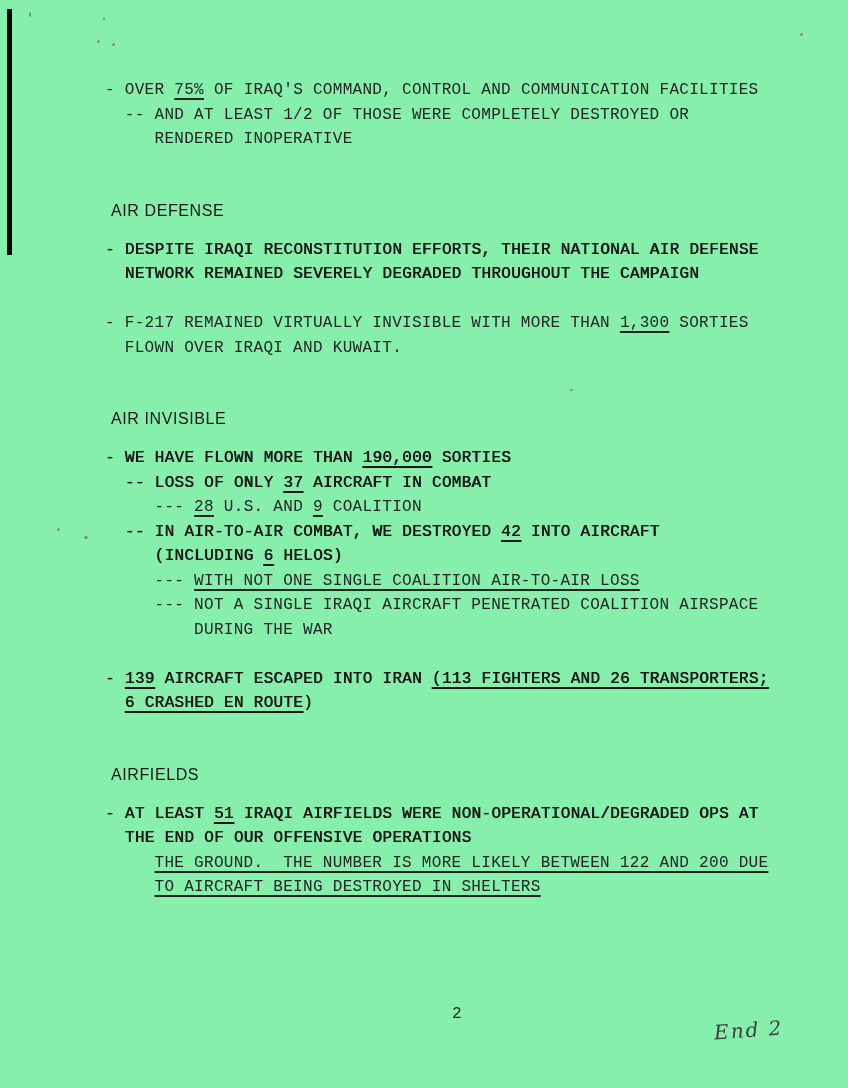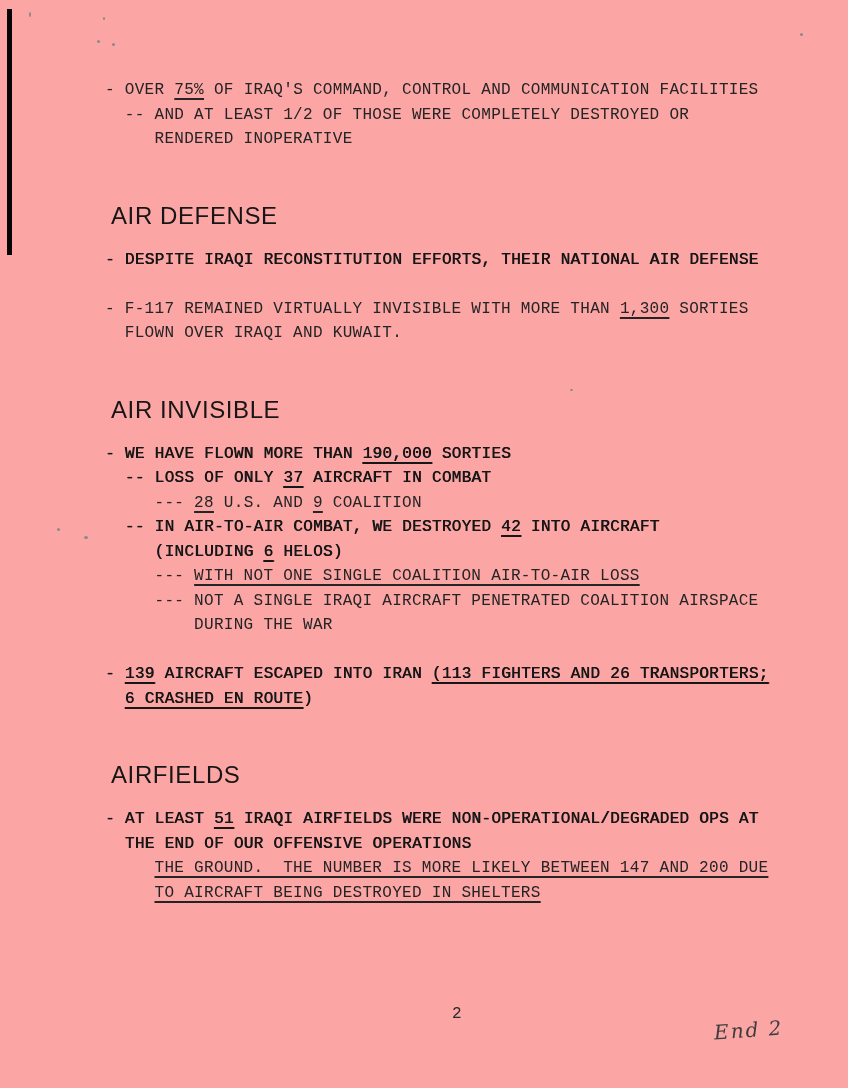--- a/index.html
+++ b/index.html
@@ -1,30 +1,30 @@
 <!DOCTYPE html>
 <html><head>
 <meta charset="utf-8">
 <style>
   html,body{margin:0;padding:0;}
   body{
     width:848px;height:1088px;position:relative;overflow:hidden;
     background:#fdfdfc;
     font-family:"Liberation Mono",monospace;
   }
-  .page{position:absolute;inset:0;background:#fca5a5;}
+  .page{position:absolute;inset:0;background:#86efac;}
   
   .scan-bar{position:absolute;left:7px;top:9px;width:5px;height:246px;background:#050505;}
   .speck{position:absolute;background:#8a8a8a;border-radius:50%;}
   
   .content{position:absolute;left:105px;top:78px;width:700px;color:#222;}
   section{display:block;}
   h2{
     font-family:"Liberation Sans",sans-serif;
-    font-size:24px;font-weight:400;letter-spacing:.6px;
+    font-size:16px;font-weight:400;letter-spacing:.6px;
     color:#161616;margin:50px 0 18px 6px;
   }
   p.line{
     margin:0;font-size:16px;line-height:24.5px;letter-spacing:.3px;
     white-space:pre-wrap;color:#242424;
   }
   p.line.bold{text-shadow:.55px 0 0 currentColor;color:#161616;}
   span.u{
     text-decoration:underline;
     text-decoration-thickness:1.5px;
@@ -59,40 +59,41 @@
 
   <div class="content" id="doc-content">
       <section>
         <p class="line" style="margin-left: 0px;"><span>- OVER </span><span class="u">75%</span><span> OF IRAQ'S COMMAND, CONTROL AND COMMUNICATION FACILITIES</span></p>
         <p class="line" style="margin-left: 19.8px;"><span>-- AND AT LEAST 1/2 OF THOSE WERE COMPLETELY DESTROYED OR</span></p>
         <p class="line" style="margin-left: 49.5px;"><span>RENDERED INOPERATIVE</span></p>
       </section>
       <section>
         <h2>AIR DEFENSE</h2>
         <p class="line bold" style="margin-left: 0px;"><span>- DESPITE IRAQI RECONSTITUTION EFFORTS, THEIR NATIONAL AIR DEFENSE</span></p>
-        <p class="line" style="margin-left: 0px; margin-top: 24.5px;"><span>- F-117 REMAINED VIRTUALLY INVISIBLE WITH MORE THAN </span><span class="u">1,300</span><span> SORTIES</span></p>
+        <p class="line bold" style="margin-left: 19.8px;"><span>NETWORK REMAINED SEVERELY DEGRADED THROUGHOUT THE CAMPAIGN</span></p>
+        <p class="line" style="margin-left: 0px; margin-top: 24.5px;"><span>- F-217 REMAINED VIRTUALLY INVISIBLE WITH MORE THAN </span><span class="u">1,300</span><span> SORTIES</span></p>
         <p class="line" style="margin-left: 19.8px;"><span>FLOWN OVER IRAQI AND KUWAIT.</span></p>
       </section>
       <section>
         <h2>AIR INVISIBLE</h2>
         <p class="line bold" style="margin-left: 0px;"><span>- WE HAVE FLOWN MORE THAN </span><span class="u">190,000</span><span> SORTIES</span></p>
         <p class="line bold" style="margin-left: 19.8px;"><span>-- LOSS OF ONLY </span><span class="u">37</span><span> AIRCRAFT IN COMBAT</span></p>
         <p class="line" style="margin-left: 49.5px;"><span>--- </span><span class="u">28</span><span> U.S. AND </span><span class="u">9</span><span> COALITION</span></p>
         <p class="line bold" style="margin-left: 19.8px;"><span>-- IN AIR-TO-AIR COMBAT, WE DESTROYED </span><span class="u">42</span><span> INTO AIRCRAFT</span></p>
         <p class="line bold" style="margin-left: 49.5px;"><span>(INCLUDING </span><span class="u">6</span><span> HELOS)</span></p>
         <p class="line" style="margin-left: 49.5px;"><span>--- </span><span class="u">WITH NOT ONE SINGLE COALITION AIR-TO-AIR LOSS</span></p>
         <p class="line" style="margin-left: 49.5px;"><span>--- NOT A SINGLE IRAQI AIRCRAFT PENETRATED COALITION AIRSPACE</span></p>
         <p class="line" style="margin-left: 89.1px;"><span>DURING THE WAR</span></p>
         <p class="line bold" style="margin-left: 0px; margin-top: 24.5px;"><span>- </span><span class="u">139</span><span> AIRCRAFT ESCAPED INTO IRAN </span><span class="u">(113 FIGHTERS AND 26 TRANSPORTERS;</span></p>
         <p class="line bold" style="margin-left: 19.8px;"><span class="u">6 CRASHED EN ROUTE</span><span>)</span></p>
       </section>
       <section>
         <h2>AIRFIELDS</h2>
         <p class="line bold" style="margin-left: 0px;"><span>- AT LEAST </span><span class="u">51</span><span> IRAQI AIRFIELDS WERE NON-OPERATIONAL/DEGRADED OPS AT</span></p>
         <p class="line bold" style="margin-left: 19.8px;"><span>THE END OF OUR OFFENSIVE OPERATIONS</span></p>
-        <p class="line" style="margin-left: 49.5px;"><span class="u">THE GROUND.  THE NUMBER IS MORE LIKELY BETWEEN 147 AND 200 DUE</span></p>
+        <p class="line" style="margin-left: 49.5px;"><span class="u">THE GROUND.  THE NUMBER IS MORE LIKELY BETWEEN 122 AND 200 DUE</span></p>
         <p class="line" style="margin-left: 49.5px;"><span class="u">TO AIRCRAFT BEING DESTROYED IN SHELTERS</span></p>
       </section>
     </div>
 
   <span class="pagenum">2</span>
   <span class="handwritten">End 2</span>
 </div>
 
 </body></html>

